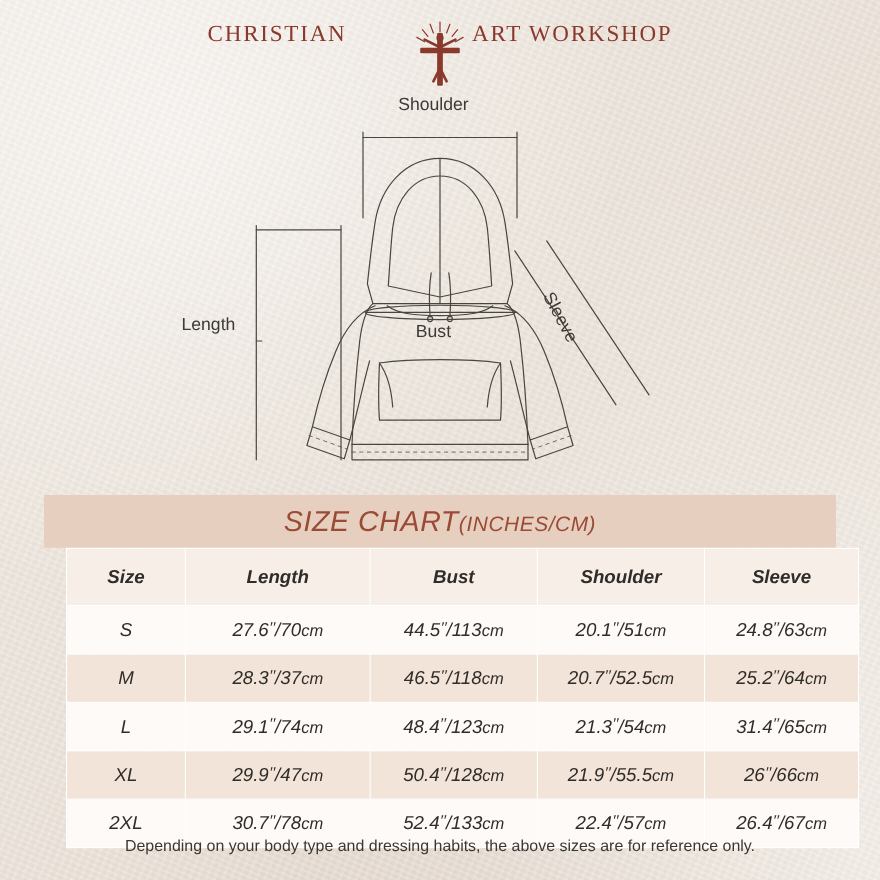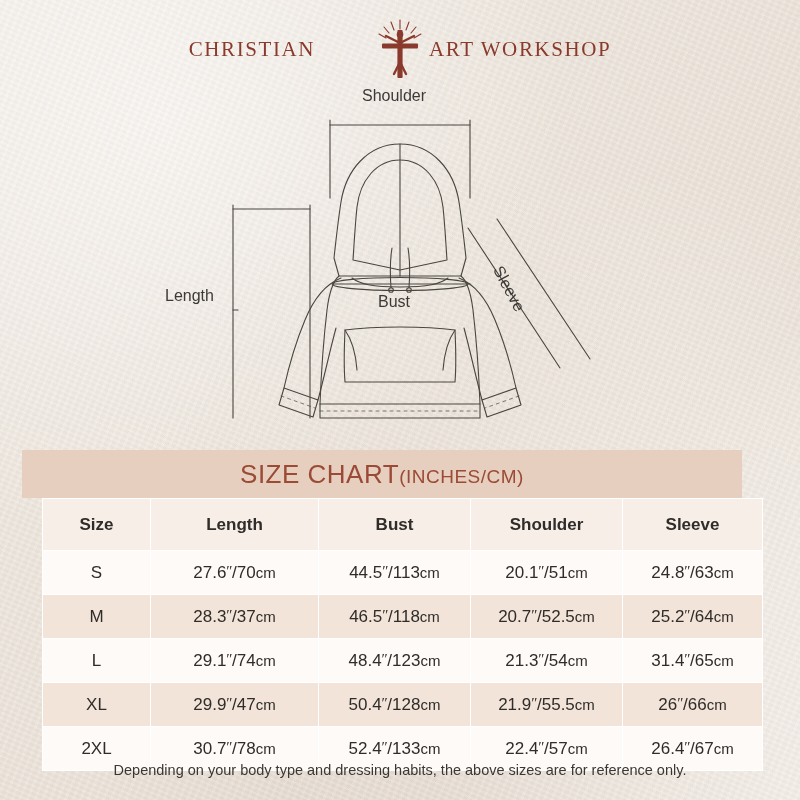--- a/index.html
+++ b/index.html
@@ -33,21 +33,21 @@
   }
 
   
   .brand {
     position: absolute;
     top: 18px;
     left: 0;
     width: 800px;
     height: 62px;
     display: flex;
-    align-items: center;
+    align-items: flex-start;
     justify-content: center;
     gap: 10px;
   }
   .brand-word {
     font-family: "Liberation Serif", serif;
     font-size: 21px;
     letter-spacing: 1.6px;
     color: #8a3a2c;
     white-space: nowrap;
   }
@@ -83,23 +83,24 @@
   .lbl-sleeve {
     left: 505px;
     top: 185px;
     transform: rotate(62deg);
     transform-origin: left top;
   }
 
   
   .chart {
     position: absolute;
-    left: 22px;
+    left: 40px;
     top: 450px;
     width: 720px;
+    font-style: italic;
   }
   .chart-title-bar {
     height: 48px;
     background: #e6cfbf;
     display: flex;
     align-items: center;
     justify-content: center;
   }
   .chart-title {
     font-family: "Liberation Sans", sans-serif;

